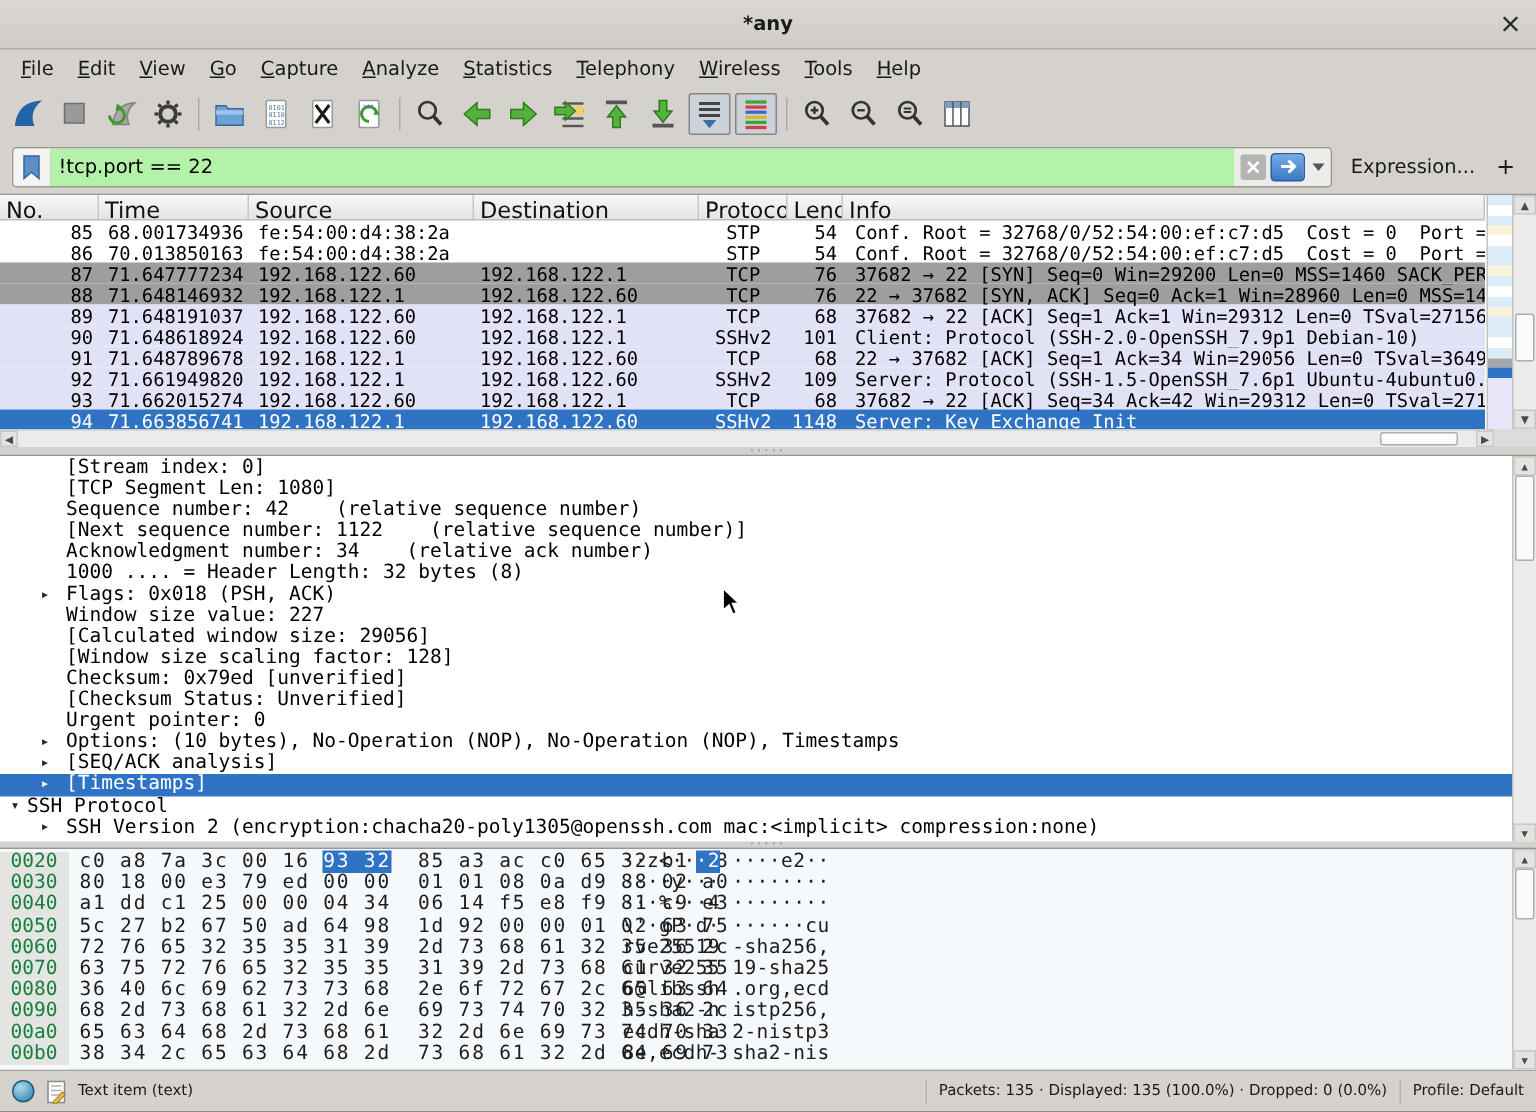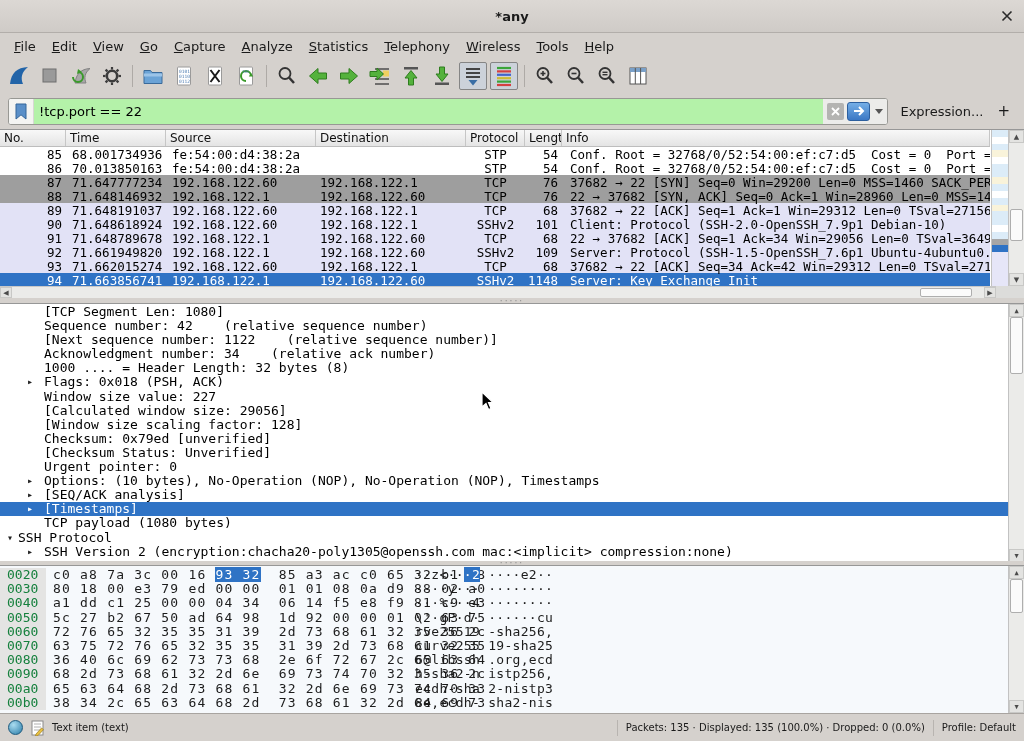--- a/index.html
+++ b/index.html
@@ -23,21 +23,21 @@
   .fbookmark{width:24px;height:100%;display:flex;align-items:center;justify-content:center;background:#f4f4f2;border-right:1px solid #d8d8d4;}
   .finput{flex:1;height:100%;background:#b4f2a9;display:flex;align-items:center;padding-left:5px;font-size:13px;color:#000;}
   .fctl{display:flex;align-items:center;gap:3px;padding:0 4px;background:#ececea;height:100%;}
   .fclear{width:17px;height:17px;background:#b4b4b2;border-radius:2px;display:flex;align-items:center;justify-content:center;}
   .fapply{width:21px;height:17px;background:linear-gradient(#74aee6,#3c78c4);border:1px solid #2c5f9e;border-radius:3px;display:flex;align-items:center;justify-content:center;}
   .fcaret{width:0;height:0;border-left:4px solid transparent;border-right:4px solid transparent;border-top:5px solid #555;margin-left:2px;}
   .expr{font-size:13px;color:#1a1a1a;padding:0 4px;}
   .addbtn{font-size:15px;color:#1a1a1a;padding:0 6px 0 2px;}
   
   .packet-area{position:relative;height:169px;background:#fff;border-top:1px solid #979797;box-sizing:border-box;}
-  .plist-header{position:absolute;top:0;left:0;width:990px;height:17px;display:flex;background:linear-gradient(#f8f8f8,#e4e4e4);border-bottom:1px solid #bdbdbd;font-size:12px;color:#111;box-sizing:border-box;}
+  .plist-header{position:absolute;top:0;left:0;width:990px;height:17px;display:flex;background:linear-gradient(#f8f8f8,#e4e4e4);border-bottom:1px solid #bdbdbd;font-size:15px;color:#111;box-sizing:border-box;}
   .plist-header .pcell{border-right:1px solid #c6c6c6;padding:1px 0 0 4px;text-align:left;}
   .plist-rows{position:absolute;top:17px;left:0;width:990px;height:140px;overflow:hidden;}
   .prow{display:flex;height:14px;align-items:center;font-family:"DejaVu Sans Mono",monospace;font-size:12.5px;color:#000;}
   .pcell{overflow:hidden;white-space:pre;flex-shrink:0;box-sizing:border-box;}
   .c-no{width:66px;text-align:right;padding-right:4px;}
   .c-time{width:100px;padding-left:6px;}
   .c-src{width:150px;padding-left:6px;}
   .c-dst{width:150px;padding-left:4px;}
   .c-proto{width:59px;text-align:center;}
   .c-len{width:37px;text-align:right;padding-right:4px;}
@@ -448,36 +448,36 @@
     </div>
     <div class="corner"></div>
   </div>
 
   <div class="splitter">
       <span class="dots">·····</span>
     </div>
 
   <div class="details">
     <div id="detail-lines">
+        <div class="dline"><span>[Stream index: 0]</span></div>
         <div class="dline"><span>[TCP Segment Len: 1080]</span></div>
         <div class="dline"><span>Sequence number: 42    (relative sequence number)</span></div>
         <div class="dline"><span>[Next sequence number: 1122    (relative sequence number)]</span></div>
         <div class="dline"><span>Acknowledgment number: 34    (relative ack number)</span></div>
         <div class="dline"><span>1000 .... = Header Length: 32 bytes (8)</span></div>
         <div class="dline"><span class="darrow">▸</span><span>Flags: 0x018 (PSH, ACK)</span></div>
         <div class="dline"><span>Window size value: 227</span></div>
         <div class="dline"><span>[Calculated window size: 29056]</span></div>
         <div class="dline"><span>[Window size scaling factor: 128]</span></div>
         <div class="dline"><span>Checksum: 0x79ed [unverified]</span></div>
         <div class="dline"><span>[Checksum Status: Unverified]</span></div>
         <div class="dline"><span>Urgent pointer: 0</span></div>
         <div class="dline"><span class="darrow">▸</span><span>Options: (10 bytes), No-Operation (NOP), No-Operation (NOP), Timestamps</span></div>
         <div class="dline"><span class="darrow">▸</span><span>[SEQ/ACK analysis]</span></div>
         <div class="dline sel"><span class="darrow">▸</span><span>[Timestamps]</span></div>
-        <div class="dline"><span>TCP payload (1080 bytes)</span></div>
         <div class="dline l0"><span class="darrow">▾</span><span>SSH Protocol</span></div>
         <div class="dline"><span class="darrow">▸</span><span>SSH Version 2 (encryption:chacha20-poly1305@openssh.com mac:&lt;implicit&gt; compression:none)</span></div>
       </div>
     <div class="vscroll dscroll">
       <div class="sbtn">▲</div>
       <div class="sthumb" style="top:13px;height:55px;"></div>
       <div class="sbtn bot">▼</div>
     </div>
   </div>
 

